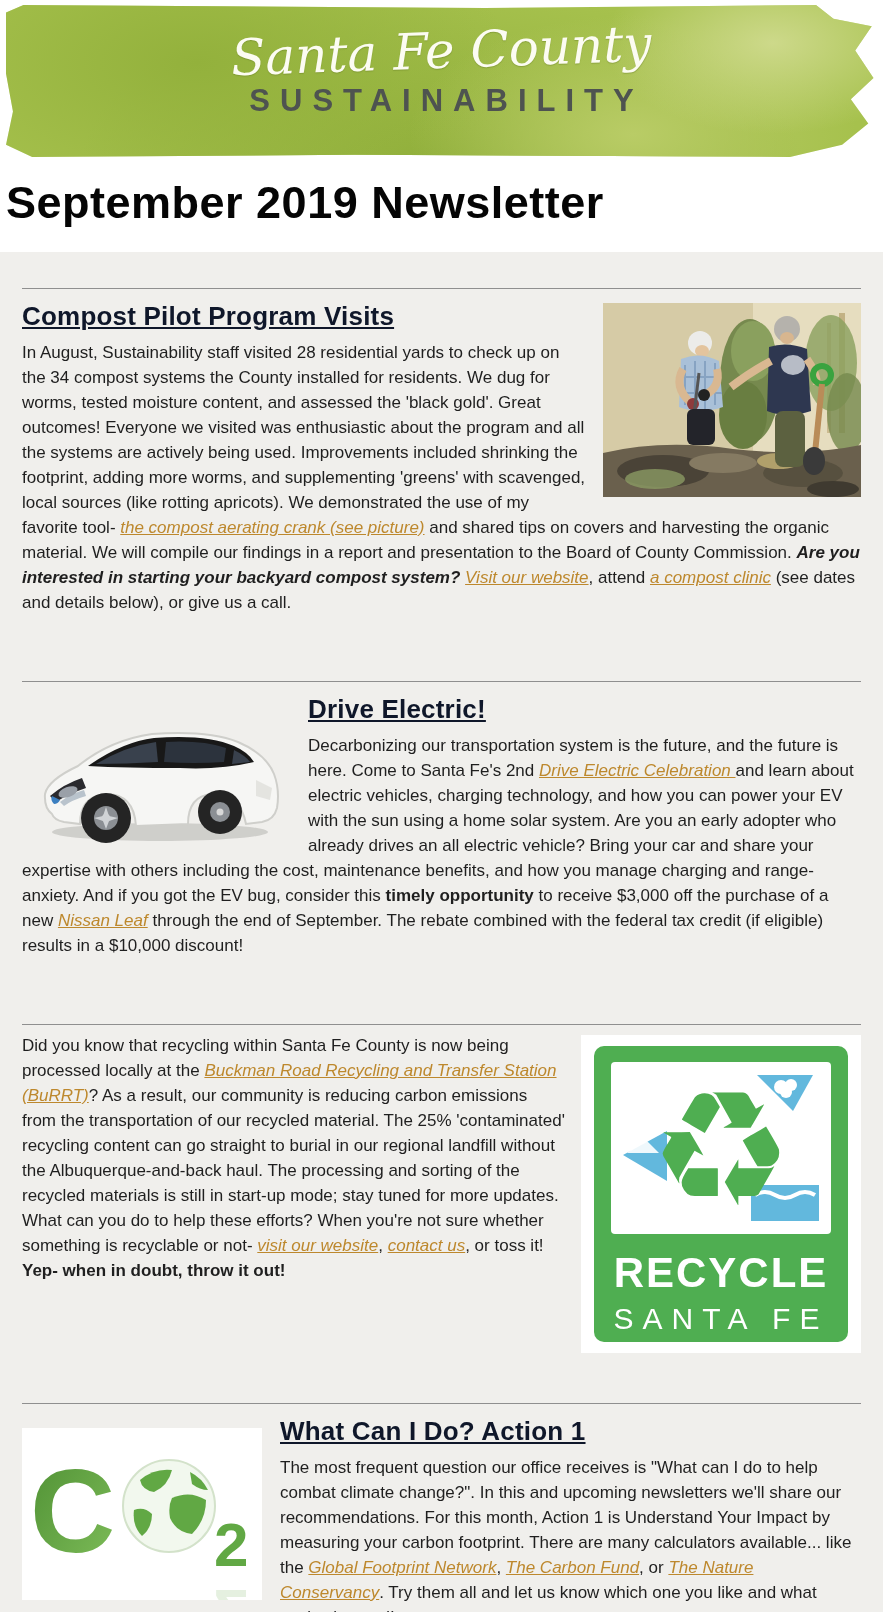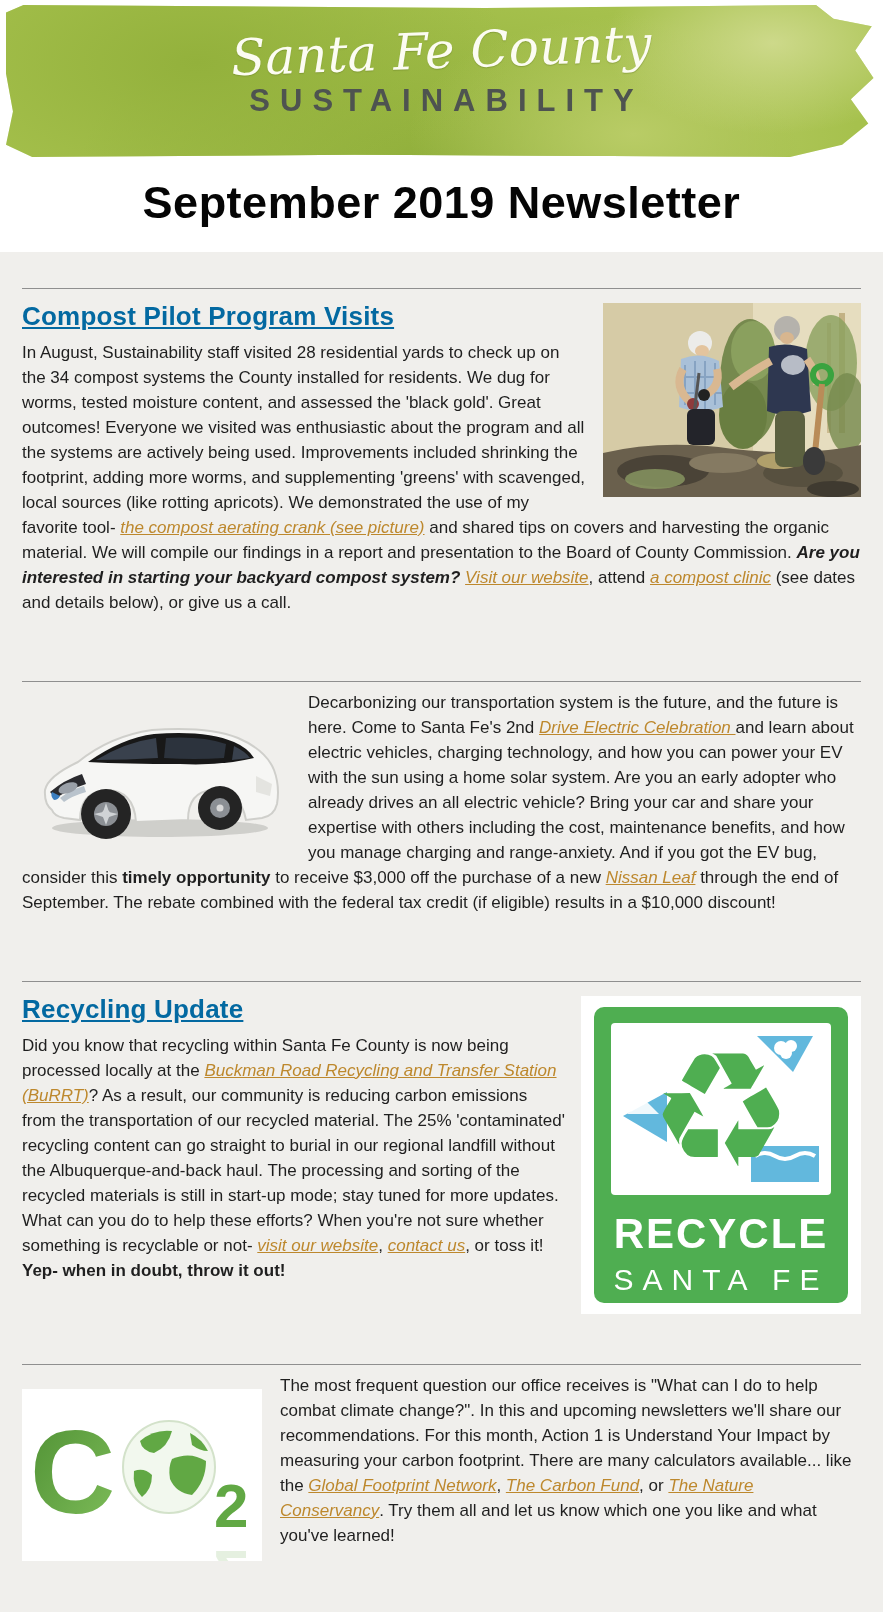--- a/index.html
+++ b/index.html
@@ -14,29 +14,29 @@
       radial-gradient(240px 130px at 88% 25%, #cdd98a 0%, rgba(205,217,138,0) 70%),
       radial-gradient(320px 170px at 72% 85%, #b9cc66 0%, rgba(185,204,102,0) 70%),
       radial-gradient(420px 210px at 22% 38%, #93b13c 0%, rgba(147,177,60,0) 75%),
       radial-gradient(520px 270px at 50% 112%, #8fae3a 0%, rgba(143,174,58,0) 70%),
       #a6c14d;
     clip-path:polygon(0% 5%,2% 0%,55% 2%,93% 0%,95% 9%,99.4% 14%,97.5% 30%,99.6% 48%,97% 62%,
       99% 78%,96% 92%,90% 100%,40% 98.5%,3% 100%,0% 92%,0.8% 70%,0% 45%);}
   .logo-script{font-family:"DejaVu Serif",serif;font-style:italic;font-size:50px;line-height:56px;
     color:#fcfcf2;transform:rotate(-2deg);text-shadow:0 1px 1px rgba(90,110,30,.35);}
   .logo-sub{margin-top:4px;font-size:31px;font-weight:bold;letter-spacing:10px;color:#4e5350;text-indent:10px;}
-  .title-band{background:#ffffff;text-align:center;padding:21px 0 25px 0;}
+  .title-band{background:#ffffff;text-align:left;padding:21px 0 25px 0;}
   .newsletter-title{margin:0;font-size:45px;line-height:49px;font-weight:bold;color:#050505;letter-spacing:.5px;}
   
   .content{padding:0 22px;}
   .divider{border:none;border-top:1px solid #8f8f8f;margin:40px 0 0 0;clear:both;}
   .divider.first{margin-top:36px;}
   .sec{overflow:visible;}
   .sec::after{content:"";display:block;clear:both;}
-  .sec-h{font-size:26px;line-height:31px;font-weight:bold;color:#0369a1;margin:12px 0 8px 0;
+  .sec-h{font-size:26px;line-height:31px;font-weight:bold;color:#0f172a;margin:12px 0 8px 0;
     text-decoration:underline;letter-spacing:.2px;}
   .body-p{font-size:17px;line-height:25px;color:#1f1f1f;margin:8px 0 26px 0;}
   .lnk{color:#bd882d;text-decoration:underline;cursor:pointer;font-style:italic;}
   .b{font-weight:bold;text-align:right;}
   .bi{font-weight:bold;font-style:italic;}
   
   .float-r{float:right;margin:2px 0 10px 16px;}
   .float-l{float:left;margin:2px 16px 6px 8px;}
   .photo{display:block;}
   .whitebox{background:#ffffff;display:block;}
@@ -130,20 +130,21 @@
           <circle cx="190" cy="116" r="22" fill="#242424"></circle>
           <circle cx="190" cy="116" r="10" fill="#8b8f94"></circle>
           <circle cx="190" cy="116" r="3.5" fill="#d8d8d8"></circle>
           <path d="M20,100 Q34,88 52,82 L56,92 Q38,98 26,106 Z" fill="#2a2a2e"></path>
           <path d="M30,106 Q40,98 54,94 L56,100 Q42,104 34,110 Z" fill="#b9c3cc"></path>
           <path d="M24,108 Q20,104 22,100 L30,104 Q28,108 24,108 Z" fill="#3c7fc0"></path>
           <ellipse cx="38" cy="96" rx="10" ry="5" fill="#9aa0a8" transform="rotate(-20 38 96)"></ellipse>
           <path d="M226,84 L242,92 L240,104 L226,100 Z" fill="#e4e4e0"></path>
         </svg>
       </span>
+      <h2 class="sec-h">Drive Electric!</h2>
       <p class="body-p"><span class="">Decarbonizing our transportation system is the future, and the future is here. Come to Santa Fe's 2nd </span><a href="#" class="lnk">Drive Electric Celebration </a><span class="">and learn about electric vehicles, charging technology, and how you can power your EV with the sun using a home solar system. Are you an early adopter who already drives an all electric vehicle? Bring your car and share your expertise with others including the cost, maintenance benefits, and how you manage charging and range-anxiety. And if you got the EV bug, consider this </span><span class="b">timely opportunity</span><span class=""> to receive $3,000 off the purchase of a new </span><a href="#" class="lnk">Nissan Leaf</a><span class=""> through the end of September. The rebate combined with the federal tax credit (if eligible) results in a $10,000 discount!</span></p>
     </section>
 
     <hr class="divider">
     <section class="sec">
       <span class="float-r whitebox">
         <svg class="photo" width="280" height="318" viewBox="0 0 280 318">
           <rect width="280" height="318" fill="#ffffff"></rect>
           <rect x="13" y="11" width="254" height="296" rx="10" fill="#4fae51"></rect>
           <rect x="30" y="27" width="220" height="172" rx="4" fill="#ffffff"></rect>
@@ -153,21 +154,20 @@
             <circle cx="205" cy="57" r="6" fill="#ffffff"></circle>
           <path d="M42,120 L86,96 L86,146 Z" fill="#62b8dd"></path>
           <path d="M46,118 L64,104 L78,118 Z" fill="#ffffff" opacity=".9"></path>
           <path d="M170,150 L238,150 L238,186 L170,186 Z" fill="#62b8dd"></path>
           <path d="M174,160 Q184,154 194,160 Q204,166 214,160 Q224,154 234,160" stroke="#ffffff" stroke-width="4" fill="none"></path>
           <text x="140" y="170" text-anchor="middle" font-size="160" fill="#4fae51" font-family="'DejaVu Sans',sans-serif">♻</text>
           <text x="140" y="252" text-anchor="middle" font-size="42" font-weight="bold" letter-spacing="2" fill="#ffffff">RECYCLE</text>
           <text x="140" y="294" text-anchor="middle" font-size="30" letter-spacing="9" fill="#ffffff">SANTA FE</text>
         </svg>
       </span>
-      <h2 class="sec-h">Recycling Update</h2>
       <p class="body-p"><span class="">Did you know that recycling within Santa Fe County is now being processed locally at the </span><a href="#" class="lnk">Buckman Road Recycling and Transfer Station (BuRRT)</a><span class="">? As a result, our community is reducing carbon emissions from the transportation of our recycled material. The 25% 'contaminated' recycling content can go straight to burial in our regional landfill without the Albuquerque-and-back haul. The processing and sorting of the recycled materials is still in start-up mode; stay tuned for more updates. What can you do to help these efforts? When you're not sure whether something is recyclable or not- </span><a href="#" class="lnk">visit our website</a><span class="">, </span><a href="#" class="lnk">contact us</a><span class="">, or toss it! </span><span class="b">Yep- when in doubt, throw it out!</span></p>
     </section>
 
     <hr class="divider">
     <section class="sec">
       <div class="row4">
         <div class="row4-left whitebox">
           <svg class="photo" width="240" height="172" viewBox="0 0 240 172">
             <defs>
               <linearGradient id="gC" x1="0" y1="0" x2="1" y2="1">
@@ -182,19 +182,20 @@
               <path d="M118,52 Q132,40 150,42 Q146,58 132,64 Q120,62 118,52 Z" fill="#61a844"></path>
               <path d="M150,70 Q168,62 184,72 Q184,92 170,106 Q154,104 148,90 Q146,78 150,70 Z" fill="#61a844"></path>
               <path d="M112,82 Q122,78 130,86 Q130,100 120,108 Q110,98 112,82 Z" fill="#61a844"></path>
               <path d="M168,44 Q180,50 186,62 Q178,62 170,56 Z" fill="#61a844"></path>
               <text x="192" y="138" font-size="62" font-weight="bold" fill="#61a844">2</text>
             </g>
             <use href="#co2main" transform="matrix(1,0,0,-1,0,300)" opacity="0.16"></use>
           </svg>
         </div>
         <div class="row4-right">
+          <h2 class="sec-h">What Can I Do? Action 1</h2>
           <p class="body-p"><span class="">The most frequent question our office receives is "What can I do to help combat climate change?".  In this and upcoming newsletters we'll share our recommendations. For this month, Action 1 is Understand Your Impact by measuring your carbon footprint.  There are many calculators available... like the </span><a href="#" class="lnk">Global Footprint Network</a><span class="">, </span><a href="#" class="lnk">The Carbon Fund</a><span class="">, or </span><a href="#" class="lnk">The Nature Conservancy</a><span class="">. Try them all and let us know which one you like and what you've learned!</span></p>
         </div>
       </div>
     </section>
 
   </div>
 </div>
 
 </body></html>

